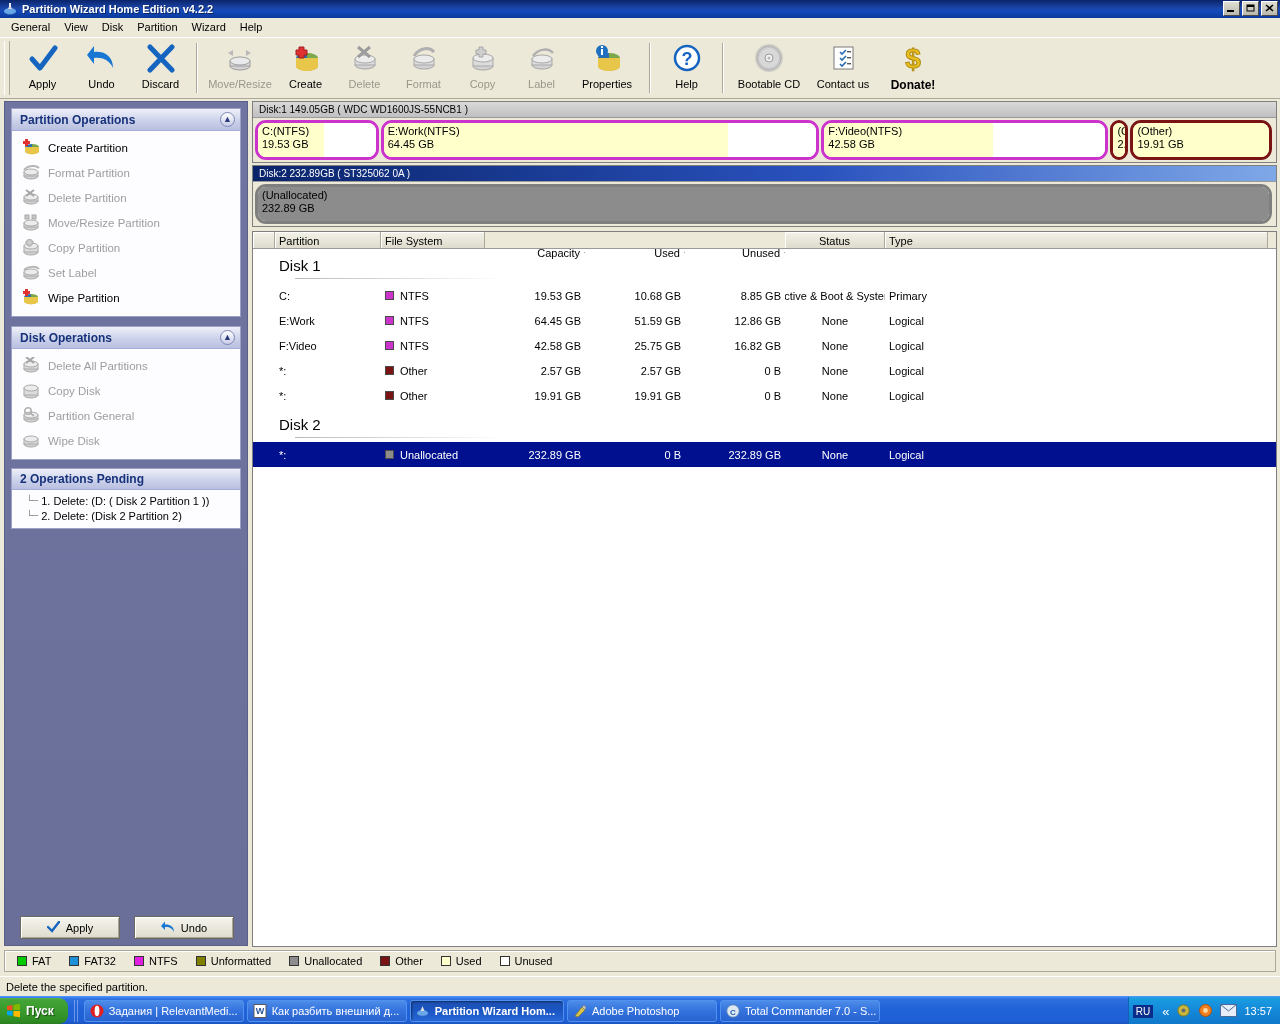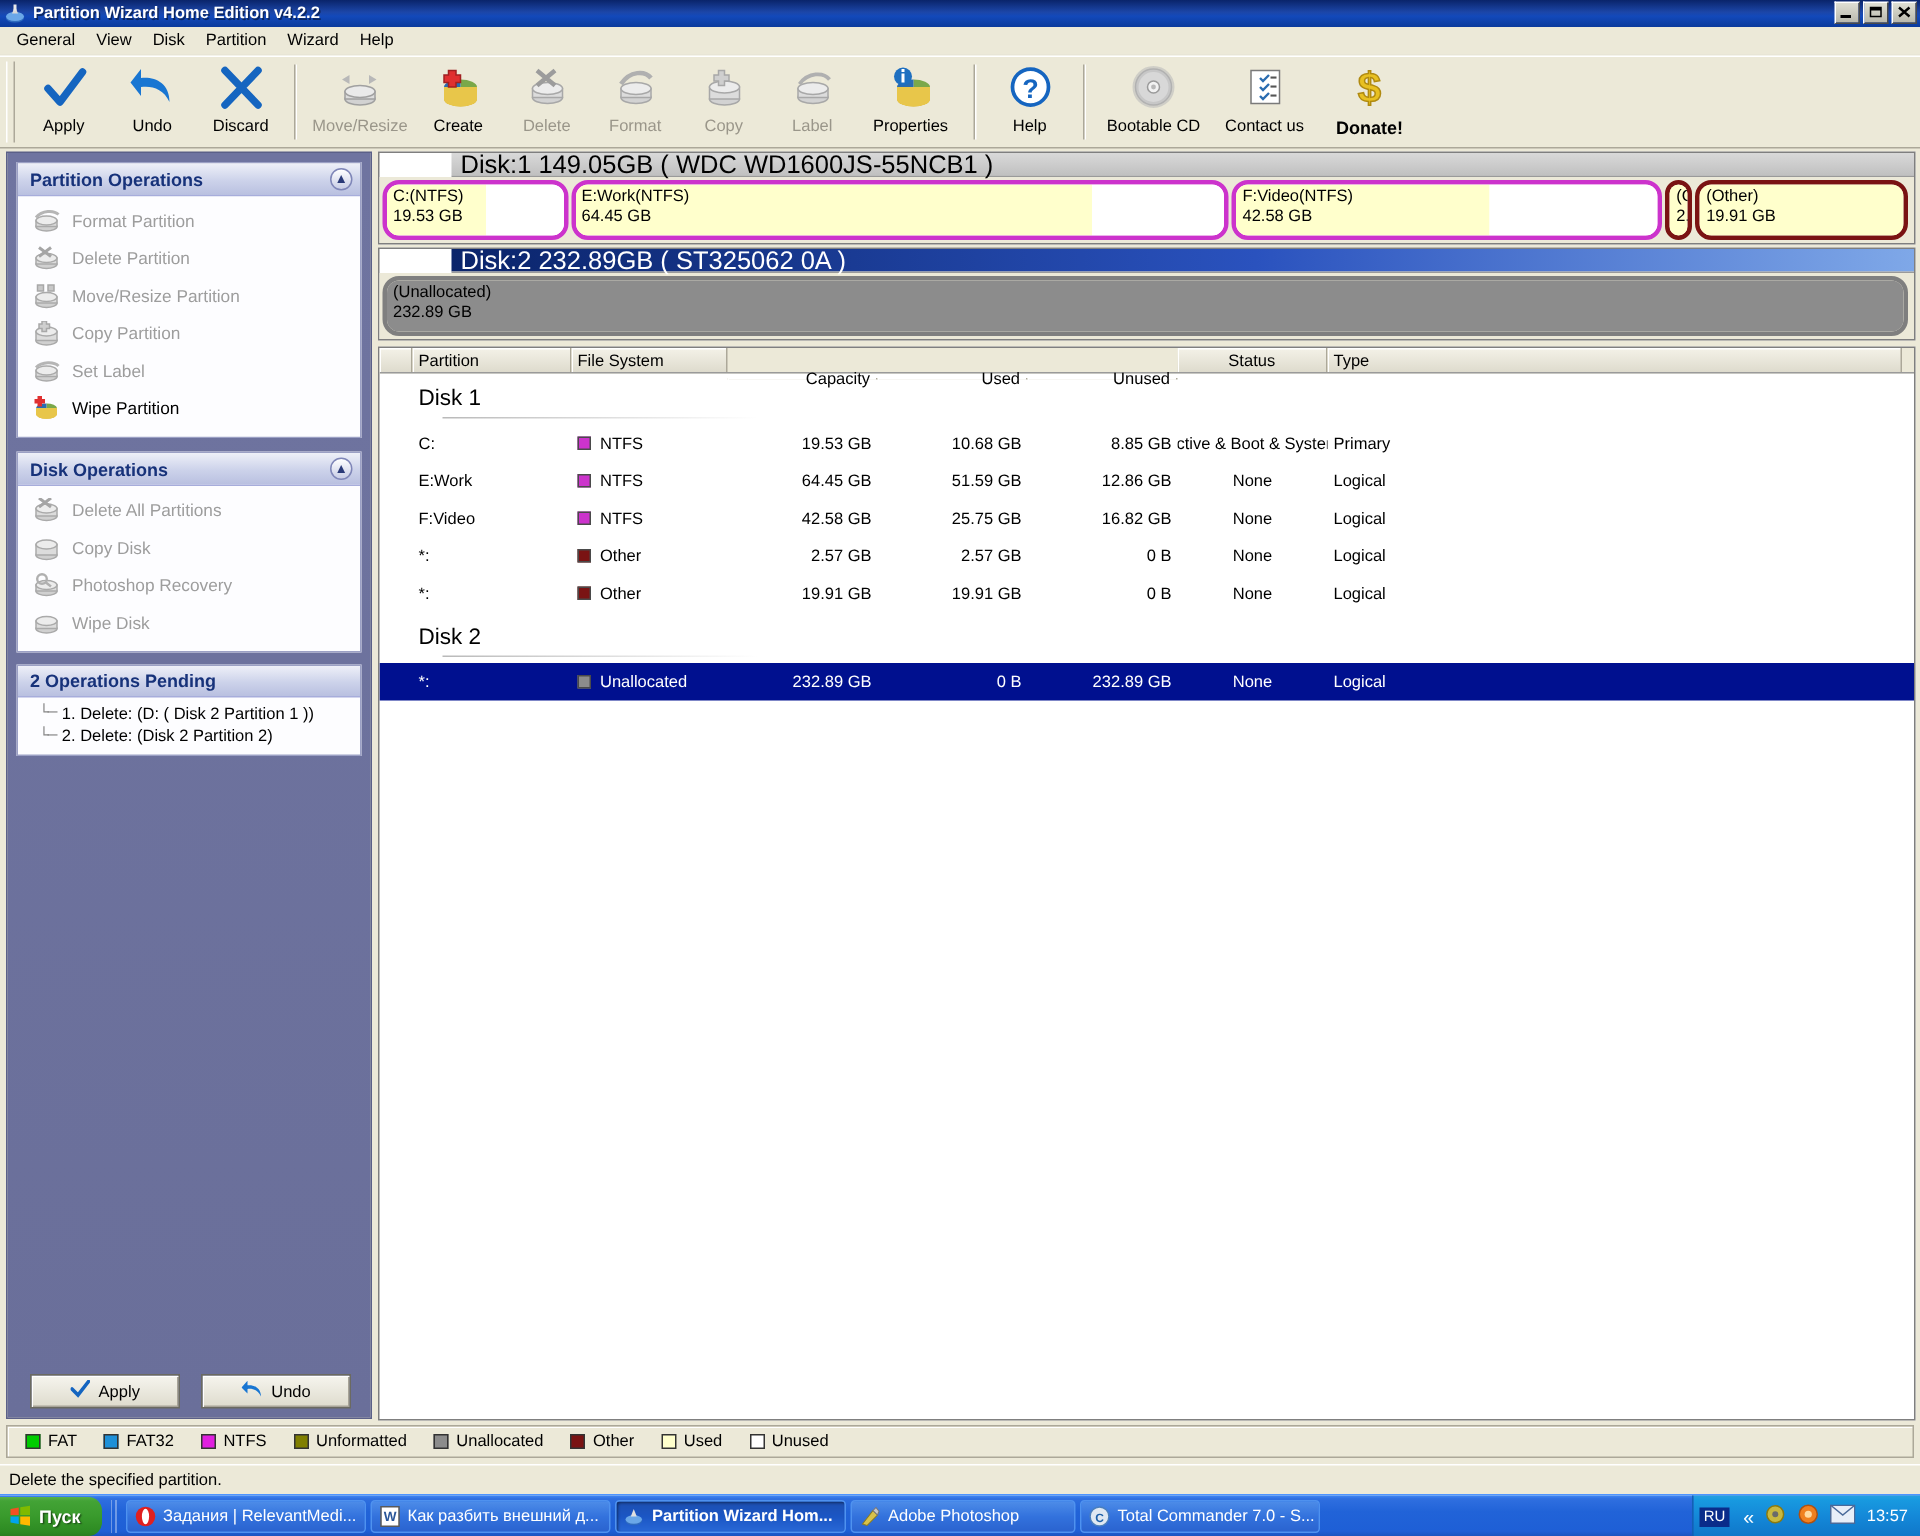--- a/index.html
+++ b/index.html
@@ -137,24 +137,23 @@
   }
 
   
   #main {
     position: absolute; left: 252px; top: 101px; width: 1025px; height: 845px;
     background: #ece9d8;
   }
   .diskmap { border: 1px solid #7f7f7f; background:#fff; }
   .disk-title {
     height: 16px; display: flex; align-items: center; padding-left: 6px;
-    font-size: 17px; color: #000;
+    font-size: 10px; color: #000;
     background: linear-gradient(to bottom,#d9d9d9,#c0c0c0);
     border-bottom: 1px solid #9a9a9a;
-    margin-left: 48px;
   }
   .disk-title.sel {
     background: linear-gradient(to right,#0a246a,#2a52be 55%, #7fa8e8 100%);
     color: #fff;
   }
   .disk-bar { height: 44px; display: flex; padding: 2px; background: #ece9d8; gap: 0px; }
   .part {
     height: 40px; display: flex; position: relative; overflow: hidden;
     border-width: 3px; border-style: solid; margin-right: 2px;
     background: #fff;
@@ -467,20 +466,32 @@
   </div>
 
   <div id="sidebar">
 
     <div class="panel">
       <div class="panel-head">
         <span class="ttl">Partition Operations</span>
         <span class="chev">▲</span>
       </div>
       <div class="panel-body">
+        <div class="op">
+          <span class="opic">
+            <svg width="20" height="17" viewBox="0 0 20 17">
+              <ellipse cx="11" cy="12" rx="7" ry="3.2" fill="#d8b430"></ellipse>
+              <path d="M4 8 h14 v4 a7 3.2 0 0 1 -14 0 z" fill="#e8c64a"></path>
+              <path d="M11 5 a7 3.2 0 0 1 7 3 l-7 0 z" fill="#7aa84a"></path>
+              <path d="M4 8 a7 3.2 0 0 1 7 -3 l0 3 z" fill="#2a6cb0"></path>
+              <path d="M4 0 h3 v2 h2 v3 h-2 v2 h-3 v-2 h-2 v-3 h2 z" fill="#e03030"></path>
+            </svg>
+          </span>
+          <span>Create Partition</span>
+        </div>
         <div class="op disabled">
           <span class="opic">
             <svg width="20" height="17" viewBox="0 0 20 17">
               <ellipse cx="10" cy="12" rx="7" ry="3" fill="#d0d0d0" stroke="#aaa"></ellipse>
               <rect x="3" y="8" width="14" height="4" fill="#dcdcdc" stroke="#aaa"></rect>
               <ellipse cx="10" cy="8" rx="7" ry="3" fill="#ececec" stroke="#aaa"></ellipse>
               <path d="M3 6 C7 1 15 1 18 4" stroke="#b5b5b5" stroke-width="2" fill="none"></path>
             </svg>
           </span>
           <span>Format Partition</span>
@@ -575,21 +586,21 @@
         <div class="op disabled">
           <span class="opic">
             <svg width="20" height="17" viewBox="0 0 20 17">
               <ellipse cx="10" cy="12" rx="7" ry="3" fill="#d0d0d0" stroke="#aaa"></ellipse>
               <rect x="3" y="8" width="14" height="4" fill="#dcdcdc" stroke="#aaa"></rect>
               <ellipse cx="10" cy="8" rx="7" ry="3" fill="#ececec" stroke="#aaa"></ellipse>
               <circle cx="7" cy="4" r="3.2" fill="none" stroke="#b0b0b0" stroke-width="1.6"></circle>
               <path d="M9.4 6.2 L13 9" stroke="#b0b0b0" stroke-width="1.6"></path>
             </svg>
           </span>
-          <span>Photoshop Recovery</span>
+          <span>Partition General</span>
         </div>
         <div class="op disabled">
           <span class="opic">
             <svg width="20" height="17" viewBox="0 0 20 17">
               <ellipse cx="10" cy="12" rx="7" ry="3" fill="#d0d0d0" stroke="#aaa"></ellipse>
               <rect x="3" y="7" width="14" height="5" fill="#dcdcdc" stroke="#aaa"></rect>
               <ellipse cx="10" cy="7" rx="7" ry="3" fill="#ececec" stroke="#aaa"></ellipse>
             </svg>
           </span>
           <span>Wipe Disk</span>

